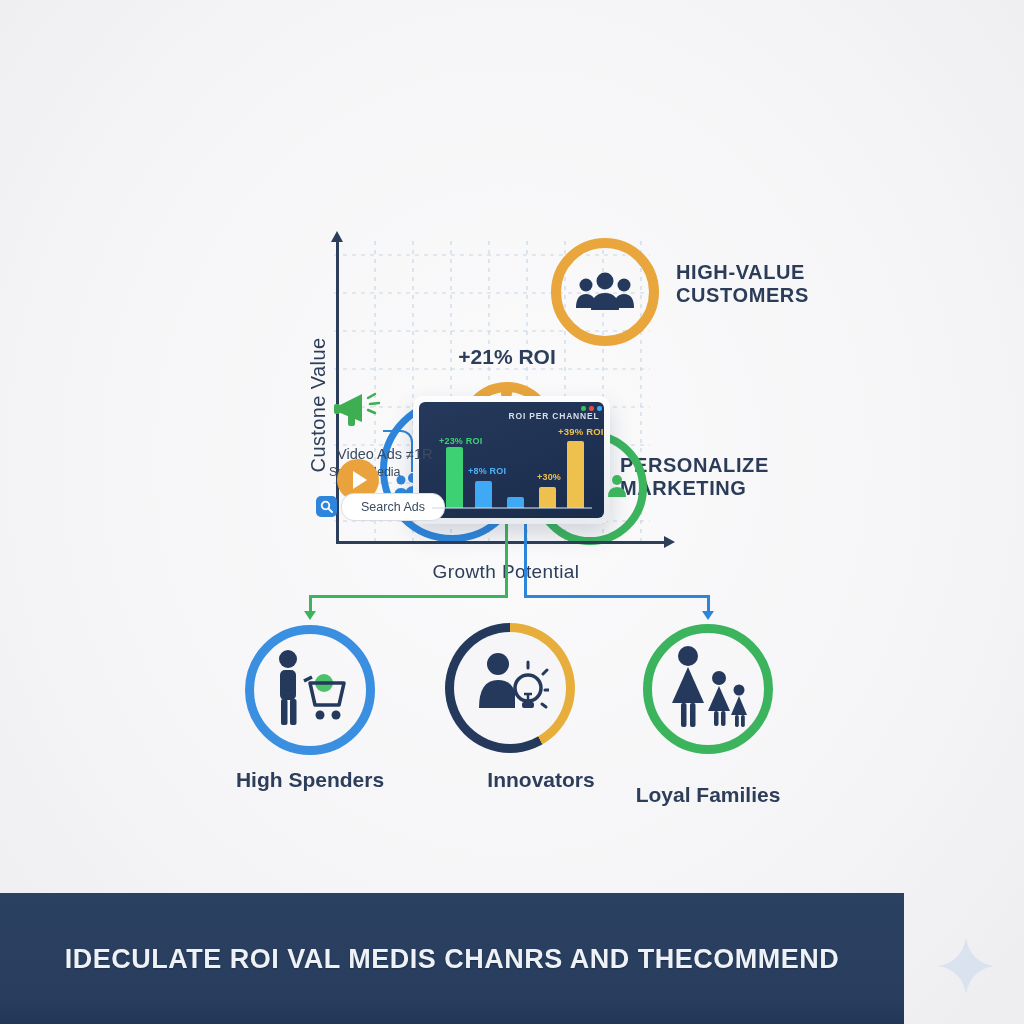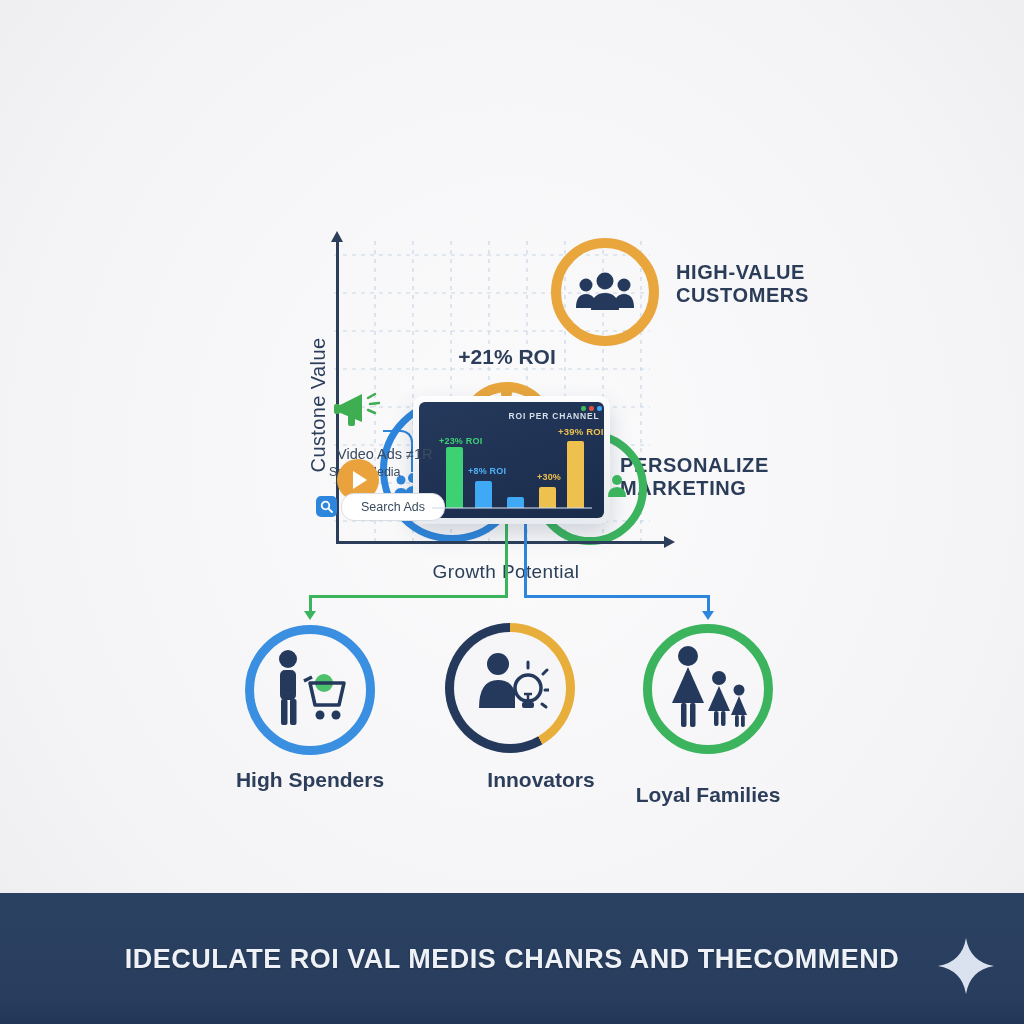--- a/index.html
+++ b/index.html
@@ -6,21 +6,21 @@
   body{font-family:"Liberation Sans",sans-serif;}
   #stage{position:relative;width:1024px;height:1024px;overflow:hidden;
          background:radial-gradient(ellipse at 50% 45%, #fbfbfc 0%, #f5f5f7 60%, #ededf0 100%);}
   .abs{position:absolute;}
 
   
   #header{left:0;top:0;width:1024px;height:112px;background:linear-gradient(#213a5e,#22385c);
           display:flex;flex-direction:column;justify-content:center;align-items:center;}
   #header .t{color:#fff;font-weight:bold;font-size:37px;letter-spacing:1.5px;line-height:47px;
              text-shadow:0 2px 3px rgba(0,0,0,.25);}
-  #footer{left:0;top:893px;width:1024px;height:131px;
+  #footer{left:0;top:893px;width:904px;height:131px;
           background:linear-gradient(#2b4162 0%, #293e5f 80%, #223757 100%);
           display:flex;flex-direction:column;justify-content:center;align-items:center;text-align:center;}
   #footer .t{color:#eef2f7;font-weight:600;font-size:27px;letter-spacing:.5px;line-height:34px;
              text-shadow:0 1px 2px rgba(0,0,0,.3);}
 
   
   .axis{background:#2c3e5a;}
   .arrow-up{width:0;height:0;border-left:6px solid transparent;border-right:6px solid transparent;
             border-bottom:11px solid #2c3e5a;}
   .arrow-right{width:0;height:0;border-top:6px solid transparent;border-bottom:6px solid transparent;

